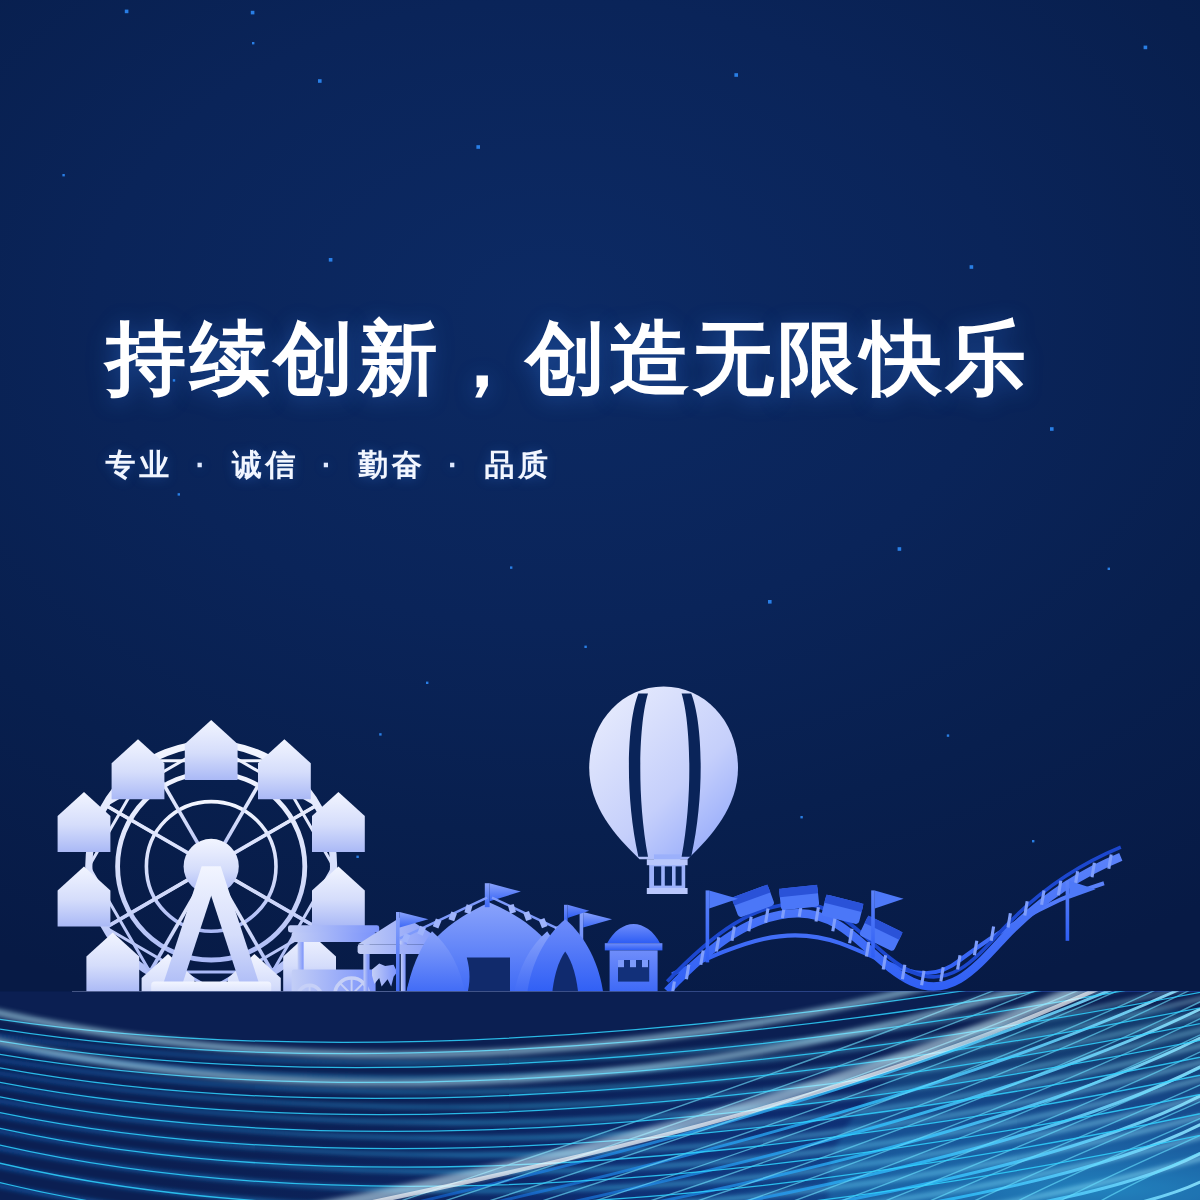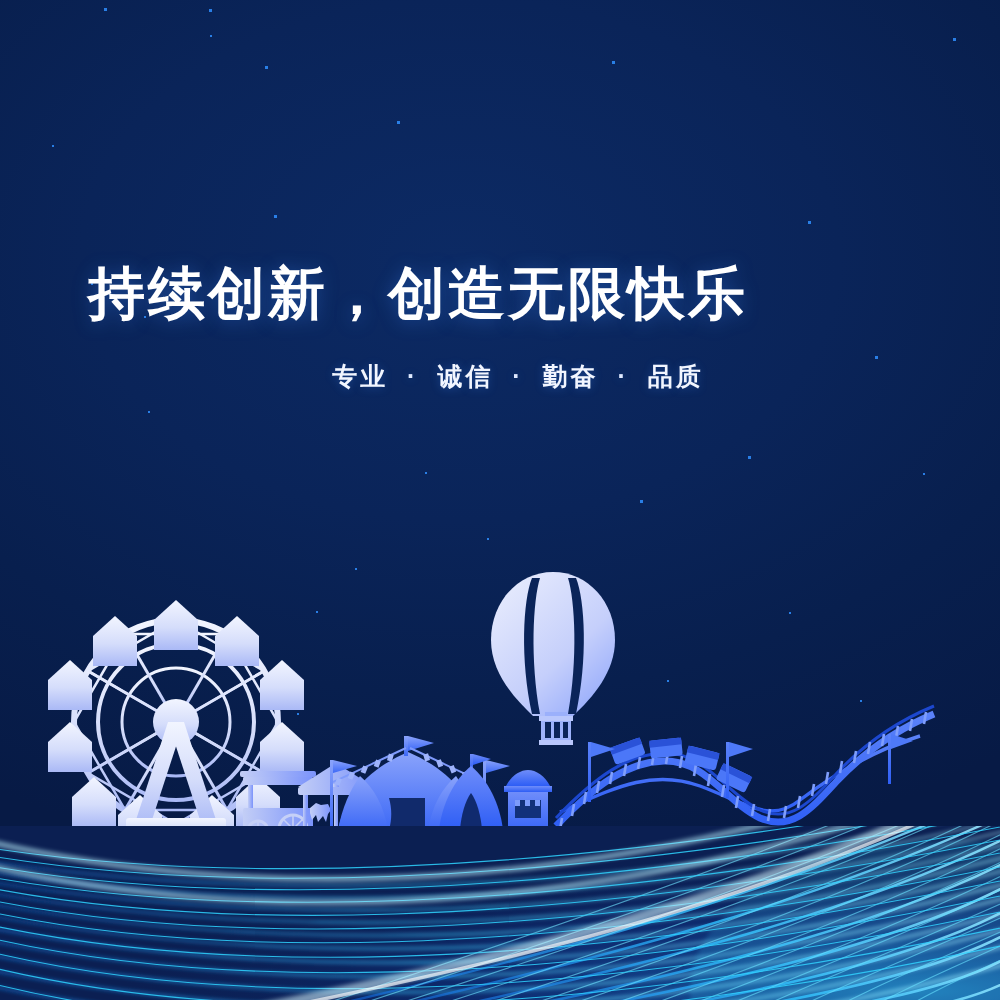--- a/index.html
+++ b/index.html
@@ -8,29 +8,28 @@
     font-family:"Liberation Sans","DejaVu Sans",sans-serif;
     background:
       radial-gradient(ellipse 900px 620px at 46% 26%, #0c2a64 0%, #0a2459 42%, #081f4e 70%, #071a45 100%),
       linear-gradient(180deg,#0a2356 0%,#0a2459 55%,#081c48 100%);
   }
   .svgfull{position:absolute;left:0;top:0;width:1000px;height:1000px;display:block;}
 
   
   .textwrap{position:absolute;left:88px;top:262px;width:860px;}
   .title{
-    margin:0;color:#ffffff;font-size:57px;line-height:1.12;font-weight:700;
+    margin:0;color:#ffffff;font-size:67px;line-height:1.12;font-weight:700;
     letter-spacing:3px;white-space:nowrap;
     text-shadow:0 2px 18px rgba(60,140,255,.35);
   }
   .subtitle{
     margin:0;padding-top:34px;color:#f2f6ff;font-size:25px;font-weight:700;
     letter-spacing:3px;white-space:nowrap;
     text-shadow:0 1px 10px rgba(60,140,255,.30);
-    text-align:center;
   }
   .sub-dot{display:inline-block;padding:0 9px;color:#dfe9ff;font-weight:700;}
 </style>
 </head>
 <body>
 
 <div class="stage">
 
   <svg class="svgfull" viewBox="0 0 1000 1000">
     <g fill="#2f8fff" opacity=".85">

